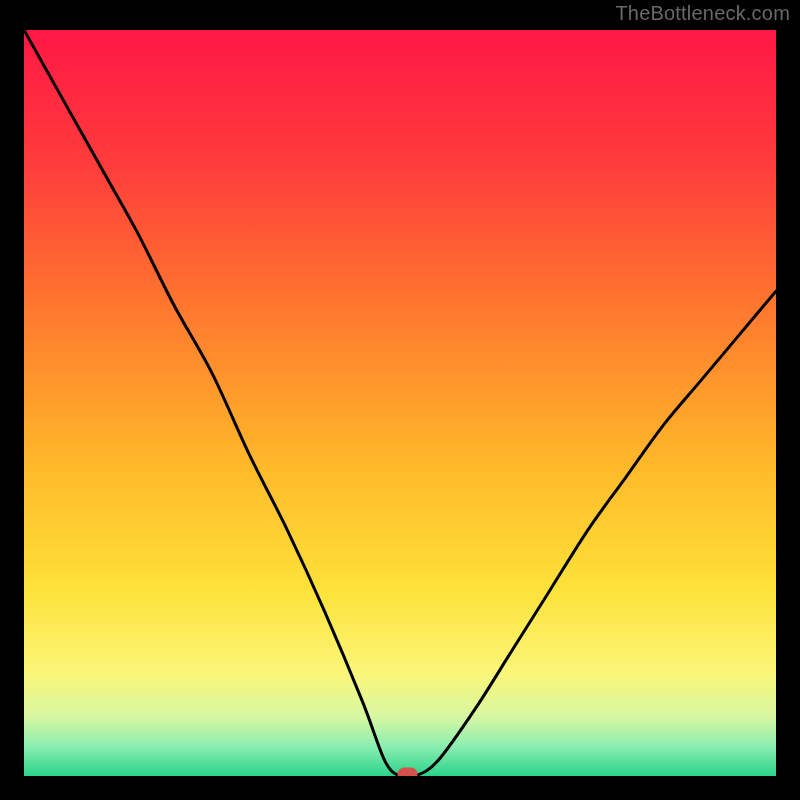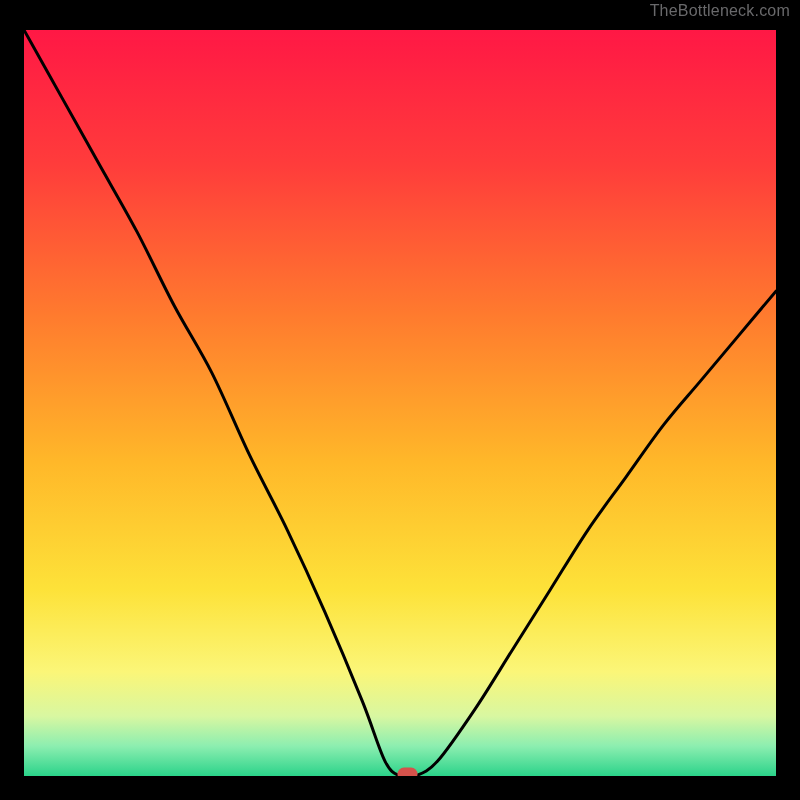--- a/index.html
+++ b/index.html
@@ -14,21 +14,21 @@
     position: relative;
     width: 800px;
     height: 800px;
     background: #000;
   }
   .attribution {
     position: absolute;
     top: 2px;
     right: 10px;
     font-family: Arial, Helvetica, sans-serif;
-    font-size: 16px;
+    font-size: 20px;
     color: #69696b;
     font-weight: 500;
     letter-spacing: 0.2px;
   }
   .plot {
     position: absolute;
     left: 24px;
     top: 30px;
     width: 752px;
     height: 746px;

